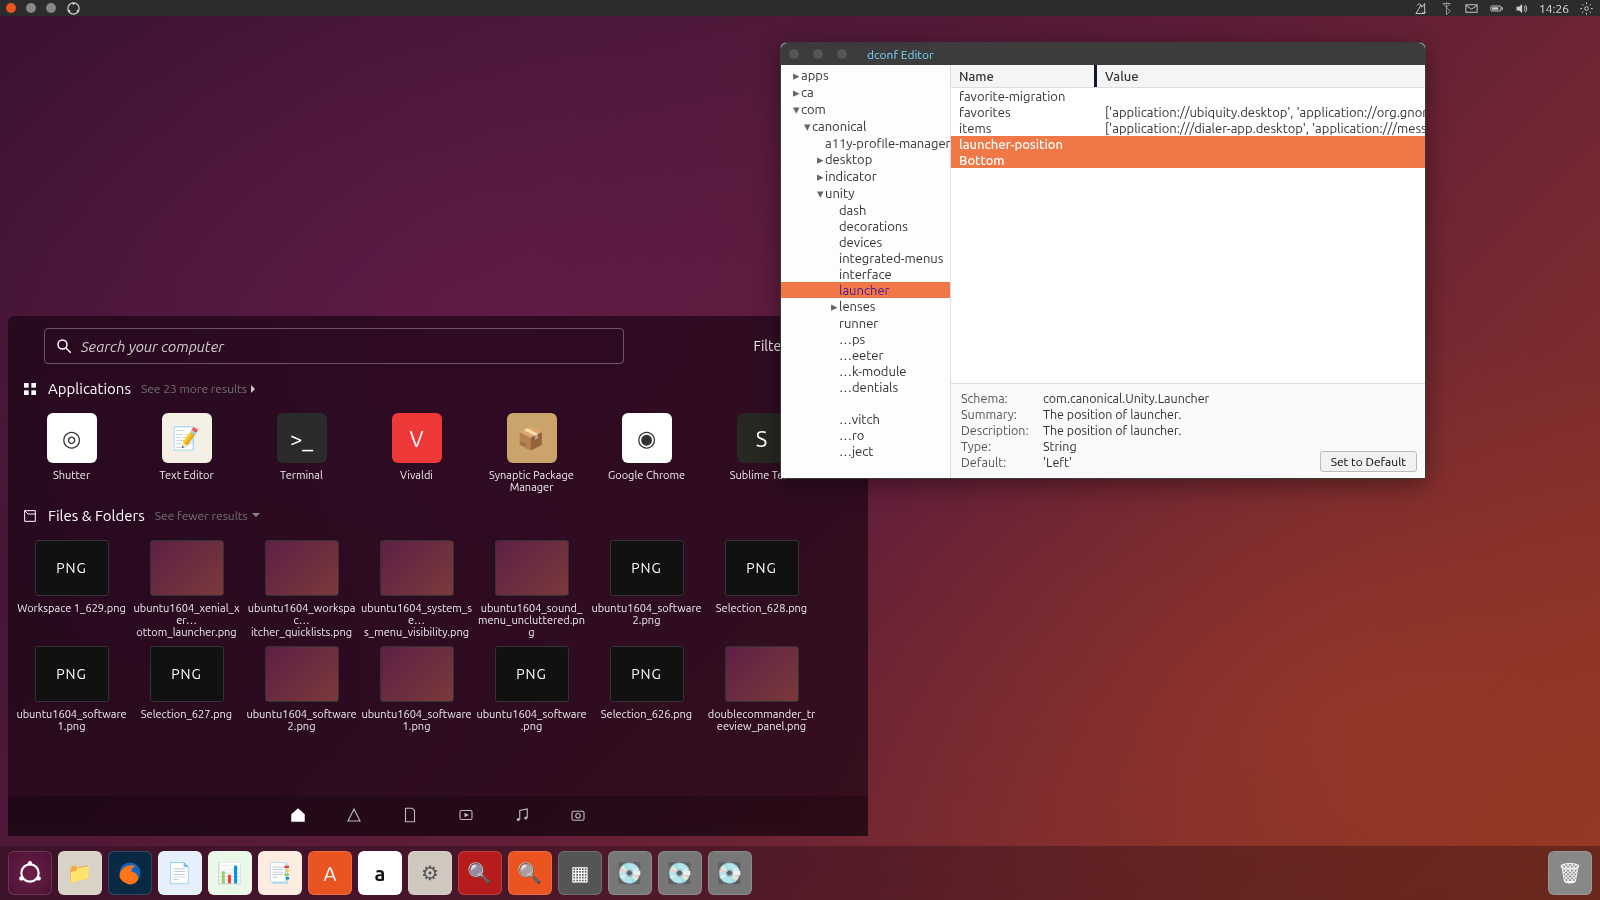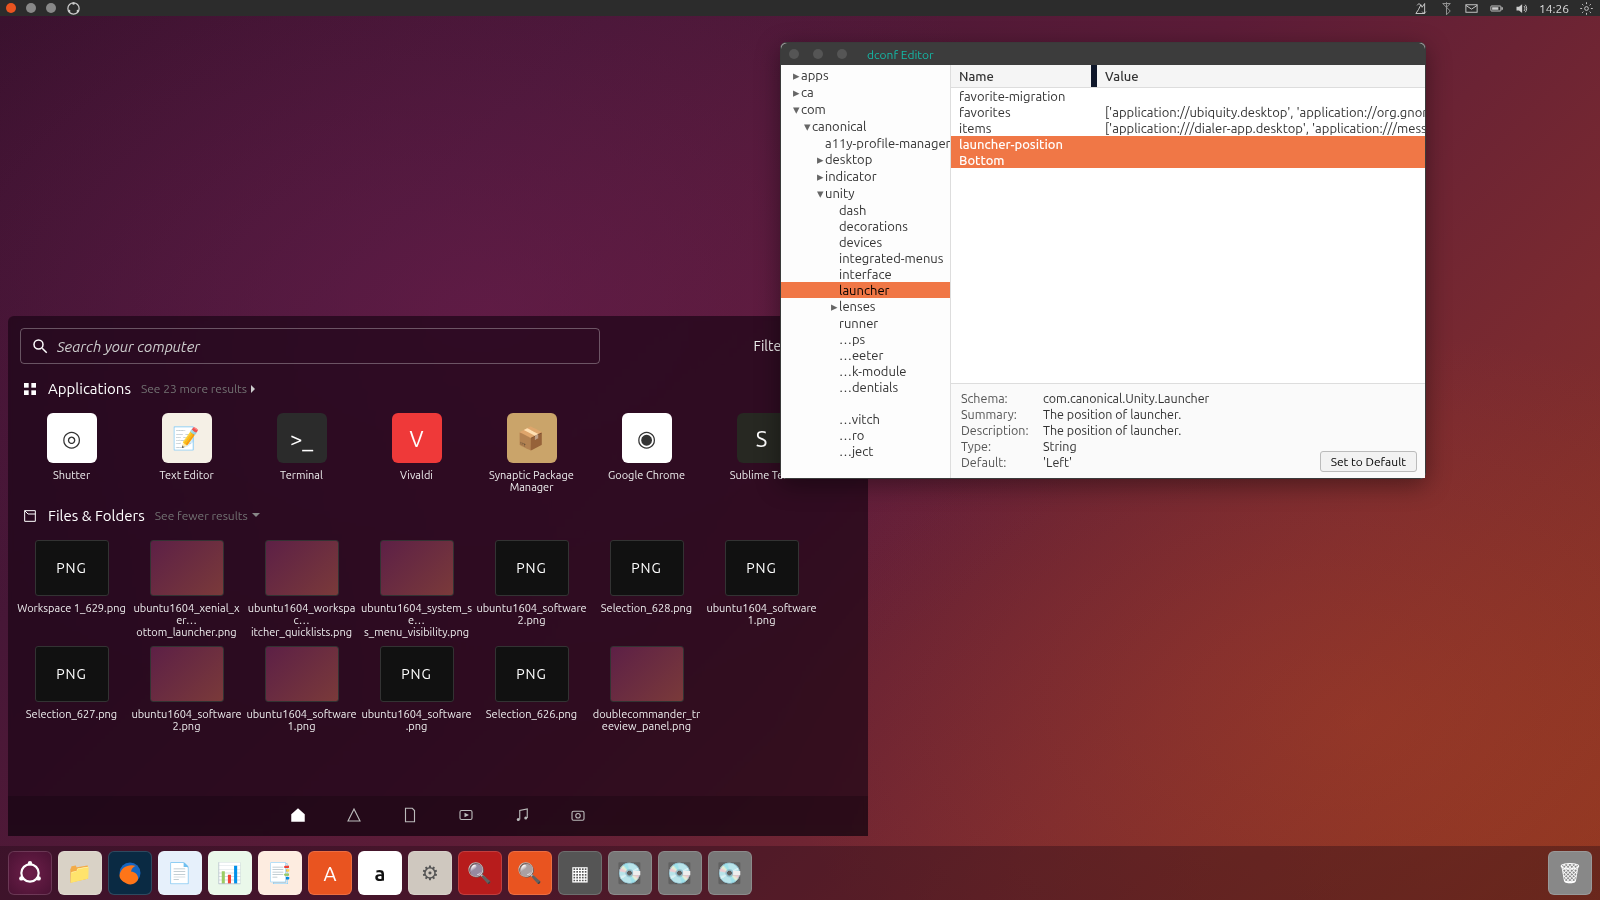--- a/index.html
+++ b/index.html
@@ -10,52 +10,52 @@
   linear-gradient(135deg,#3a112e 0%,#471737 25%,#5c1c38 50%,#7a2a30 75%,#8e3622 100%);
   position:relative; color:#fff;
 }
 .topbar { position:absolute; top:0; left:0; right:0; height:16px; background:#2c2c2c; display:flex; align-items:center; justify-content:space-between; padding:0 6px; font-size:12px; color:#ddd; z-index:50; }
 .topbar-left,.topbar-right { display:flex; align-items:center; gap:10px; }
 .winctl { width:10px; height:10px; border-radius:50%; display:inline-block; }
 .winctl.close{background:#e95420;} .winctl.min{background:#888;} .winctl.max{background:#888;}
 .topbar svg { width:15px; height:15px; fill:#ccc; }
 .dash { position:absolute; left:8px; top:316px; width:860px; height:520px; background:rgba(25,5,20,.68); border-radius:6px 6px 0 0; backdrop-filter:blur(2px); z-index:20; overflow:hidden; }
 .search-row { display:flex; align-items:center; padding:12px; gap:12px; }
-.search-box { flex:0 0 580px; display:flex; align-items:center; gap:8px; border:1px solid rgba(255,255,255,.3); border-radius:4px; padding:10px 10px; height:36px; }
+.search-box { flex:0 0 580px; display:flex; align-items:center; gap:8px; border:1px solid rgba(255,255,255,.3); border-radius:4px; padding:10px 10px; height:36px;margin-left:24px; }
 .search-box input { flex:1; background:transparent; border:none; outline:none; color:#fff; font-size:15px; font-style:italic; }
 .search-box input::placeholder{color:#ccc;}
 .filter-btn { margin-left:auto; display:flex; align-items:center; gap:6px; font-size:14px; color:#eee; padding-right:10px;}
 .section-hdr { display:flex; align-items:center; gap:10px; padding:4px 14px; font-size:14px; }
 .section-hdr .more { font-size:12px; color:#737373; display:flex; align-items:center; gap:4px;}
 .grid { display:flex; flex-wrap:wrap; padding:8px 6px 6px; }
 .cell { width:115px; text-align:center; font-size:11px; color:#eee; padding:4px 2px; }
 .icon-img { width:50px; height:50px; margin:0 auto 6px; border-radius:6px; display:flex; align-items:center; justify-content:center; font-size:22px; }
 .thumb { width:74px; height:56px; margin:0 auto 6px; background:#111; border:1px solid #333; border-radius:3px; display:flex; align-items:center; justify-content:center; font-size:14px; color:#fff; letter-spacing:1px;}
 .thumb.sc { background:linear-gradient(135deg,#5d2046,#7a3a3a); }
 .bottom-scope { position:absolute; bottom:0; left:0; right:0; height:40px; display:flex; justify-content:center; gap:38px; align-items:center; background:rgba(0,0,0,.2); }
 .bottom-scope svg { width:18px; height:18px; fill:#bbb; }
 .bottom-scope .active svg { fill:#fff; }
 .launcher { position:absolute; bottom:0; left:0; right:0; height:54px; background:rgba(30,10,20,.35); display:flex; align-items:center; gap:6px; padding:0 8px; z-index:10;}
 .licon { width:44px; height:44px; border-radius:6px; display:flex; align-items:center; justify-content:center; font-size:20px; color:#fff; border:1px solid rgba(255,255,255,.15); }
 .licon.ubuntu{background:radial-gradient(circle,#6d1f4a,#4a1233);} .licon.files{background:#d9d2c6;color:#a65b2e;} .licon.ff{background:#0a2a43;} .licon.writer{background:#e6f0fb;color:#2b6cb0;} .licon.calc{background:#eaf8ea;color:#2e8b2e;} .licon.impress{background:#fdece0;color:#c55a11;}
 .licon.sw{background:#e95420;} .licon.amz{background:#fff;color:#111;} .licon.settings{background:#cfc8bf;color:#555;} .licon.viewer{background:#b71c1c;} .licon.help{background:#e95420;}
 .licon.dev{background:#555;} .licon.dev2{background:#777;}
 .licon.trash{background:#888; margin-left:auto;}
 .dconf { position:absolute; left:780px; top:42px; width:646px; height:437px; background:#fff; border:1px solid #3a3a3a; border-radius:6px; box-shadow:0 6px 24px rgba(0,0,0,.4); z-index:30; display:flex; flex-direction:column; color:#333; font-size:13px;}
-.dconf-title { height:22px; background:#3c3c3c; border-radius:6px 6px 0 0; display:flex; align-items:center; gap:14px; padding:0 8px; color:#14b8a6; font-size:12px;}
+.dconf-title { height:22px; background:#3c3c3c; border-radius:6px 6px 0 0; display:flex; align-items:center; gap:14px; padding:0 8px; color:#7dd3fc; font-size:12px;}
 .dconf-body { flex:1; display:flex; min-height:0;border-radius:17px;}
 .tree { width:170px; border-right:1px solid #ddd; overflow:hidden; background:#fdfdfd; padding:2px 0;}
 .tree-row { padding:1px 4px 1px 12px; white-space:nowrap; cursor:default;}
 .tree-row.d1{padding-left:23px;} .tree-row.d2{padding-left:36px;} .tree-row.d3{padding-left:50px;}
-.tree-row.sel{background:#f07746;color:#000000;}
+.tree-row.sel{background:#f07746;color:#4c1d95;}
 .tree-row .caret{display:inline-block;width:8px;color:#666;}
 .kv { flex:1; display:flex; flex-direction:column; min-width:0;}
 .kv-head { display:flex; border-bottom:1px solid #ddd; background:#f5f5f5; font-weight:500;}
 .kv-head div { padding:4px 8px; }
-.kv-head .c1{width:146px;border-right:6px solid #0f172a;} .kv-head .c2{flex:1;}
+.kv-head .c1{width:146px;border-right:3px solid #0f172a;} .kv-head .c2{flex:1;}
 .kv-rows { flex:1; overflow:hidden; }
 .kv-row { display:flex; }
 .kv-row div { padding:1px 8px; white-space:nowrap; overflow:hidden; text-overflow:clip;}
 .kv-row .c1{width:146px;} .kv-row .c2{flex:1;}
 .kv-row.sel{background:#f07746;color:#fff;font-weight:500;flex-direction:column;}
 .detail { border-top:1px solid #ddd; padding:6px 10px 8px; background:#fafafa; font-size:12.5px; position:relative;}
 .detail-row{display:flex; gap:8px; padding:1px 0;}
 .detail-row .lbl{width:74px;color:#555;}
 .reset-btn{position:absolute; right:8px; bottom:6px; background:#f2f2f2; border:1px solid #bbb; border-radius:3px; padding:3px 10px; font-size:12px;}
 .arrow{display:inline-block;border:4px solid transparent;}
@@ -267,20 +267,24 @@
       </div>
       <div class="cell">
         <div class="thumb sc"></div>
         <div style="word-break:break-word">ubuntu1604_workspac…itcher_quicklists.png</div>
       </div>
       <div class="cell">
         <div class="thumb sc"></div>
         <div style="word-break:break-word">ubuntu1604_system_se…s_menu_visibility.png</div>
       </div>
       <div class="cell">
+        <div class="thumb sc"></div>
+        <div style="word-break:break-word">ubuntu1604_sound_menu_uncluttered.png</div>
+      </div>
+      <div class="cell">
         <div class="thumb">PNG</div>
         <div style="word-break:break-word">ubuntu1604_software2.png</div>
       </div>
       <div class="cell">
         <div class="thumb">PNG</div>
         <div style="word-break:break-word">Selection_628.png</div>
       </div>
       <div class="cell">
         <div class="thumb">PNG</div>
         <div style="word-break:break-word">ubuntu1604_software1.png</div>

